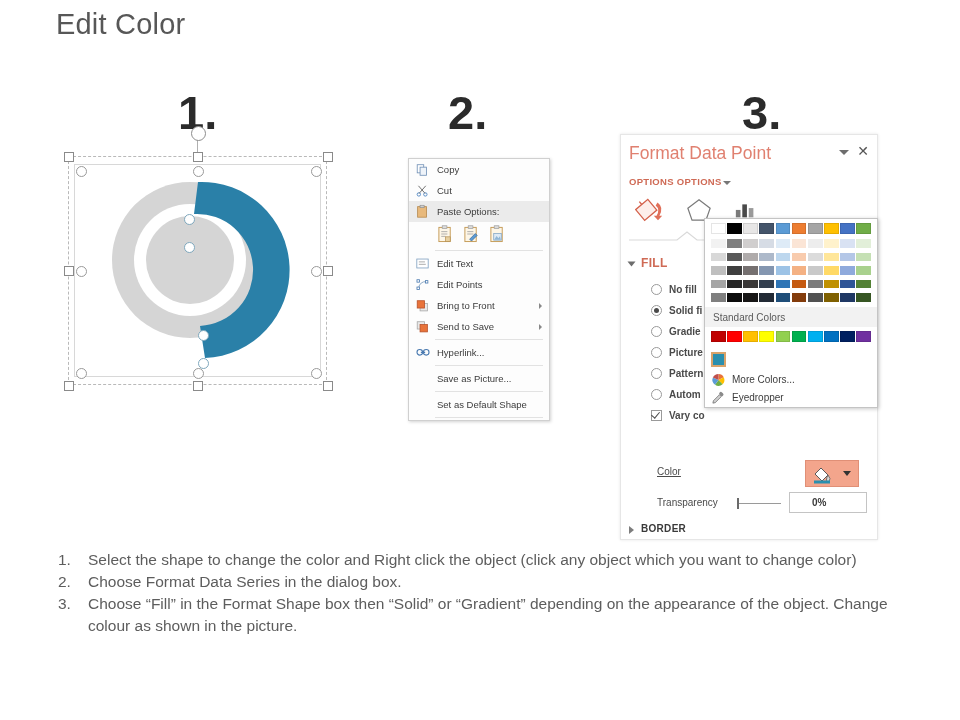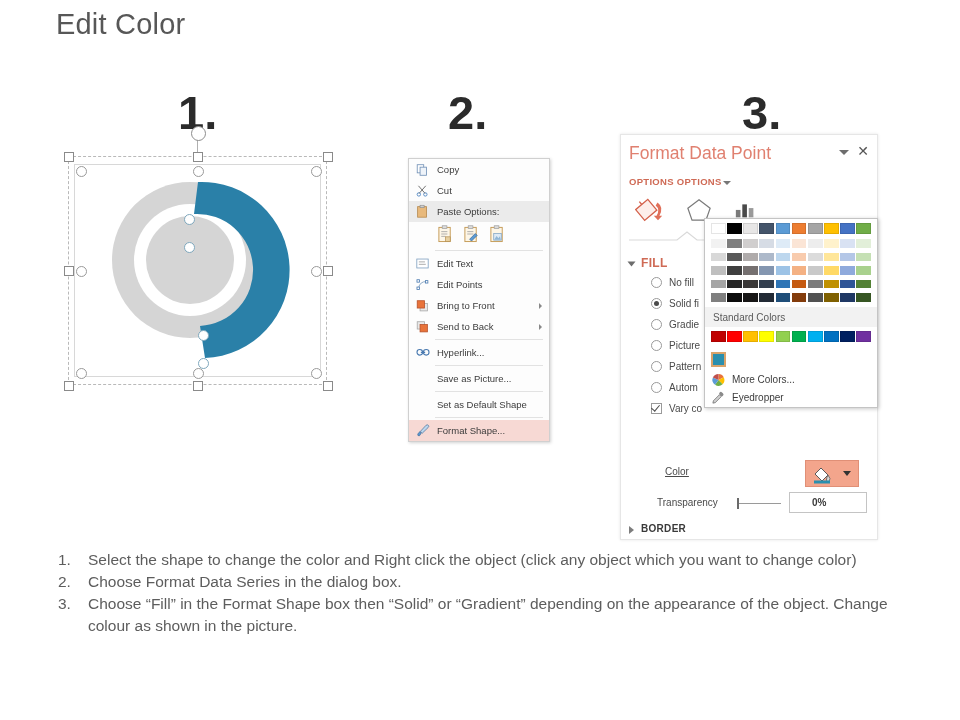--- a/index.html
+++ b/index.html
@@ -119,40 +119,40 @@
   .fp-series-caret{position:absolute;left:102px;top:46px;width:0;height:0;
     border-left:4px solid transparent;border-right:4px solid transparent;border-top:4px solid #777;}
   .fp-iconrow{position:absolute;left:10px;top:62px;width:236px;height:30px;}
   .fp-tabline{position:absolute;left:8px;top:96px;width:240px;height:10px;}
   .fp-fill-hdr{
     position:absolute;left:20px;top:121px;font-size:12px;font-weight:bold;color:#cf6a55;letter-spacing:.3px;
   }
   .fp-fill-tri{position:absolute;left:8px;top:125px;width:0;height:0;
     border-top:4px solid transparent;border-bottom:4px solid transparent;border-left:5px solid #6d6d6d;
     transform:rotate(90deg);}
-  .radio-list{position:absolute;left:30px;top:137px;}
+  .radio-list{position:absolute;left:30px;top:144px;font-weight:bold;}
   .rrow{display:flex;align-items:center;height:21px;font-size:10px;color:#4a4a4a;}
   .rdot{
     width:9px;height:9px;border:1px solid #9a9a9a;border-radius:50%;
     background:#fff;margin-right:7px;position:relative;flex:none;
   }
   .rdot.on::after{
     content:"";position:absolute;left:2px;top:2px;width:5px;height:5px;
     border-radius:50%;background:#4a4a4a;
   }
   .cbox{
     width:9px;height:9px;border:1px solid #9a9a9a;background:#fff;
     margin-right:7px;position:relative;flex:none;
   }
   .cbox.on::after{
     content:"";position:absolute;left:1px;top:-1px;width:4px;height:7px;
     border:solid #4a4a4a;border-width:0 1.5px 1.5px 0;transform:rotate(40deg);
   }
   .color-row{position:absolute;left:36px;top:325px;width:210px;height:26px;}
-  .color-lbl{position:absolute;left:8px;top:6px;font-size:10px;text-decoration:underline;}
+  .color-lbl{position:absolute;left:0;top:6px;font-size:10px;text-decoration:underline;}
   .color-btn{
     position:absolute;left:148px;top:0;width:52px;height:25px;
     background:#f3a58c;border:1px solid #e08f76;display:flex;align-items:center;
   }
   .bucket{position:relative;margin-left:6px;width:18px;height:16px;}
   .cb-caret{position:absolute;right:7px;top:10px;width:0;height:0;
     border-left:4px solid transparent;border-right:4px solid transparent;border-top:5px solid #333;}
   .trans-row{position:absolute;left:36px;top:357px;width:215px;height:22px;}
   .trans-lbl{position:absolute;left:0;top:5px;font-size:10px;}
   .trk{position:absolute;left:82px;top:11px;width:42px;height:1px;background:#9a9a9a;}
@@ -358,21 +358,21 @@
       <span class="arw"></span>
     </div>
 
     <div class="mi">
       <span class="ic">
         <svg width="13" height="13" viewBox="0 0 16 16">
           <rect x="1.5" y="1.5" width="9" height="9" fill="#e9e9e9" stroke="#a8a8a8" stroke-width="1"></rect>
           <rect x="5" y="5" width="9" height="9" fill="#e8733a" stroke="#b8512a" stroke-width="1"></rect>
         </svg>
       </span>
-      <span>Send to Back</span>
+      <span>Send to Save</span>
       <span class="arw"></span>
     </div>
 
     <div class="msep"></div>
 
     <div class="mi">
       <span class="ic">
         <svg width="14" height="12" viewBox="0 0 16 14">
           <rect x="1" y="3.5" width="6.5" height="6.5" rx="3.2" fill="none" stroke="#4a7ab0" stroke-width="1.3"></rect>
           <rect x="8.5" y="3.5" width="6.5" height="6.5" rx="3.2" fill="none" stroke="#4a7ab0" stroke-width="1.3"></rect>
@@ -390,29 +390,20 @@
 
     <div class="msep"></div>
 
     <div class="mi">
       <span>Set as Default Shape</span>
     </div>
 
     <div class="msep"></div>
 
 
-    <div class="mi sel">
-      <span class="ic">
-        <svg width="14" height="14" viewBox="0 0 16 16">
-          <path d="M2 12 Q1.5 14.5 4 14 L6 11 L4.5 9.2 Z" fill="#5b9bd5" stroke="#35618f" stroke-width=".7"></path>
-          <path d="M5 9 L11.5 2 Q13 0.8 14.2 2.2 Q15.2 3.5 13.8 4.7 L7.2 11 Z" fill="#bcd7ee" stroke="#35618f" stroke-width=".7"></path>
-        </svg>
-      </span>
-      <span>Format Shape...</span>
-    </div>
   </div>
 
   <div class="fpane">
 
     <div class="fp-title">Format Data Point</div>
     <div class="fp-caret"></div>
     <div class="fp-close">✕</div>
 
     <div class="fp-series">OPTIONS OPTIONS</div>
     <div class="fp-series-caret"></div>

